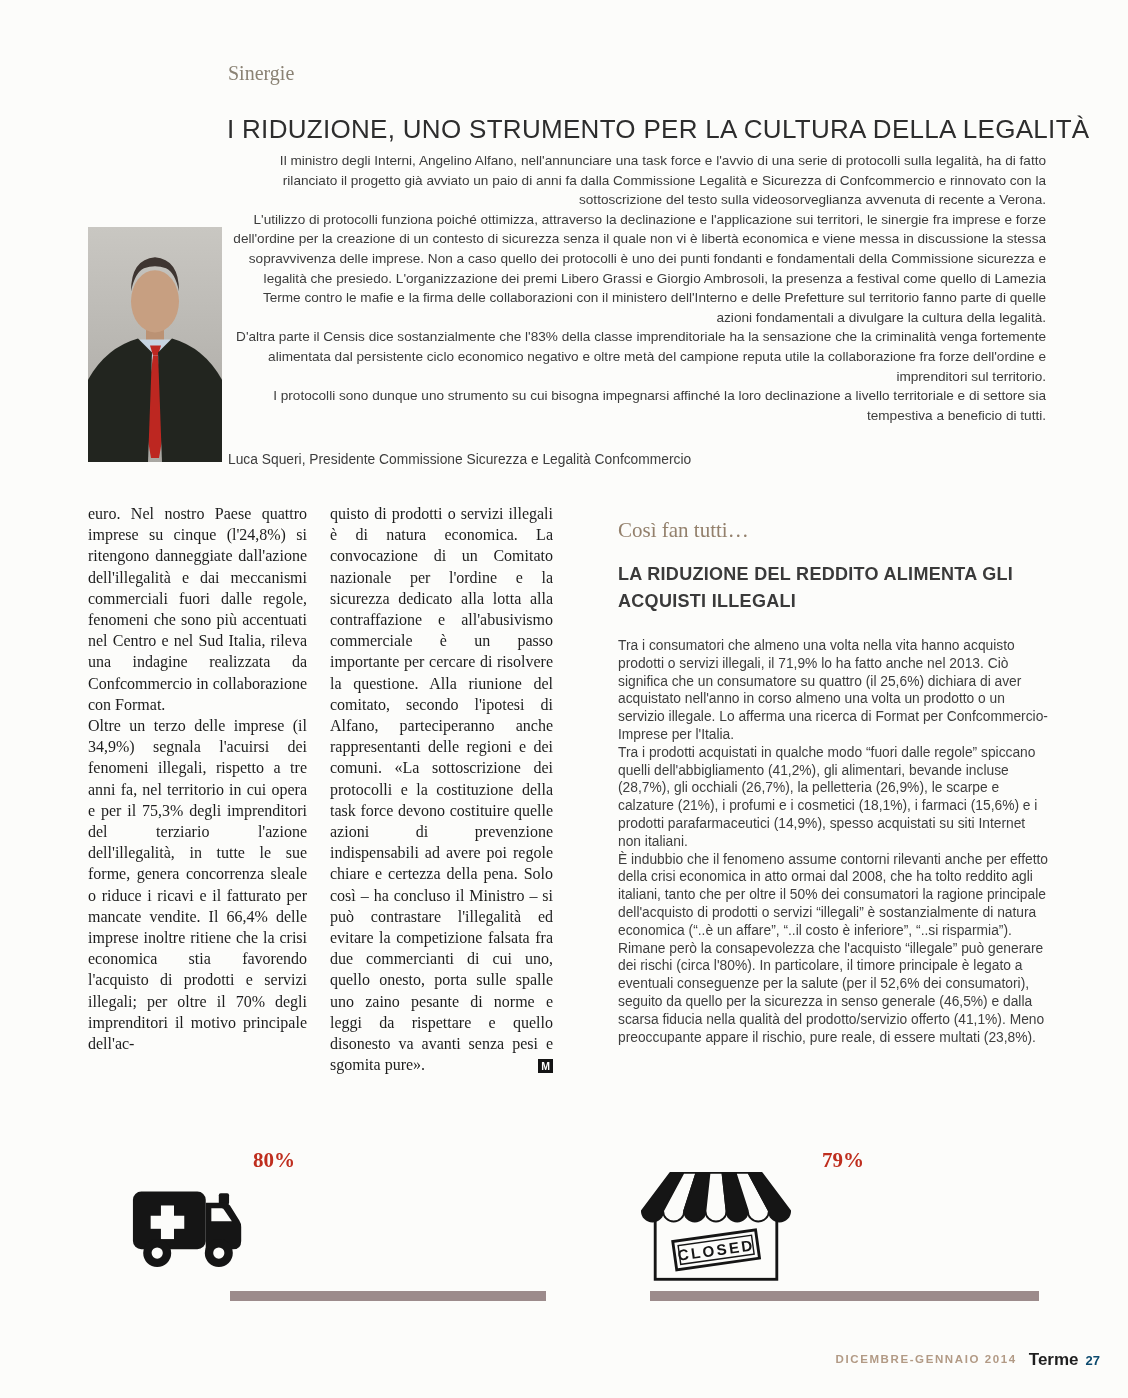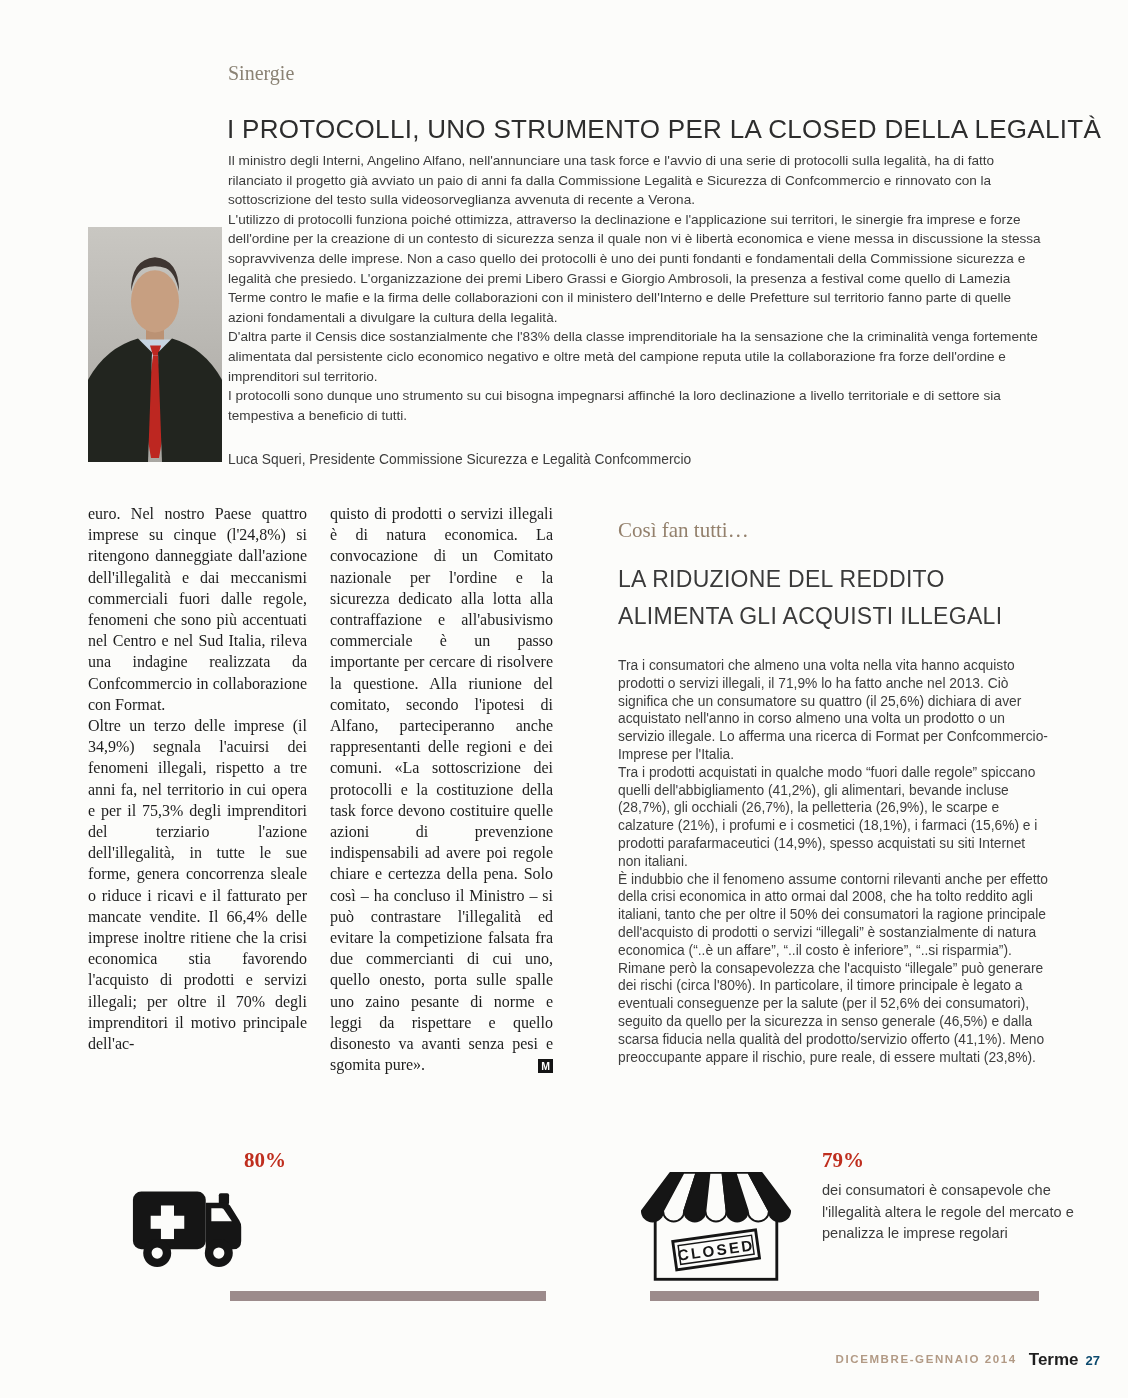--- a/index.html
+++ b/index.html
@@ -14,21 +14,21 @@
     font-family:"Liberation Serif",serif;font-size:20px;color:#8a8274;
   }
   .main-title{
     position:absolute;left:227px;top:97px;width:880px;
     font-size:26px;font-weight:400;letter-spacing:.3px;color:#2d2d2d;white-space:nowrap;
   }
   .intro{
     position:absolute;left:228px;top:151px;width:818px;
     font-size:13.6px;line-height:19.6px;color:#3c3c3c;
   }
-  .intro p{margin:0;}
+  .intro p{margin:0;text-align:right;}
   .byline{
     position:absolute;left:228px;top:452px;
     font-size:13.8px;color:#3c3c3c;
   }
   .photo{position:absolute;left:88px;top:227px;width:134px;height:235px;}
   .photo svg{display:block;width:100%;height:100%;}
   
   .sercol{
     position:absolute;top:503px;
     font-family:"Liberation Serif","DejaVu Serif",serif;
@@ -46,35 +46,35 @@
     float:right;display:inline-block;width:15px;height:14px;margin-top:5px;
     background:#141414;color:#fff;font-family:"Liberation Sans",sans-serif;
     font-size:10.5px;line-height:14px;font-weight:bold;text-align:center;
   }
   
   .sidebar{position:absolute;left:618px;top:518px;width:430px;}
   .side-kicker{
     font-family:"Liberation Serif",serif;font-size:21px;color:#93806c;margin:0;
   }
   .side-title{
-    margin:18px 0 0 0;font-size:23px;font-weight:400;line-height:37px;
+    margin:18px 0 0 0;font-size:18px;font-weight:700;line-height:27px;
     letter-spacing:.3px;color:#3a3a3a;
   }
   .side-body{margin-top:22px;font-size:13.8px;line-height:17.8px;color:#3e3e3e;}
   .side-body p{margin:0;}
   
   .callout-icon{position:absolute;}
   .callout-icon svg{display:block;width:100%;height:100%;}
   #icon-ambulance{left:132px;top:1178px;width:112px;height:96px;}
   #icon-shop{left:640px;top:1168px;width:152px;height:120px;}
   .stat{
     position:absolute;font-family:"Liberation Serif",serif;
     font-size:21px;font-weight:bold;color:#bf2e1e;
   }
-  #stat1{left:244px;top:1148px;}
+  #stat1{left:253px;top:1148px;}
   #stat2{left:822px;top:1148px;}
   .callout-text{
     position:absolute;font-size:14.6px;line-height:21.5px;color:#3c3c3c;
   }
   #ctext1{left:245px;top:1180px;width:320px;}
   #ctext2{left:822px;top:1180px;width:256px;}
   .rule{position:absolute;height:10px;background:#9c8b8b;}
   #rule1{left:230px;top:1291px;width:316px;}
   #rule2{left:650px;top:1291px;width:389px;}
   
@@ -87,21 +87,21 @@
   }
   .footer .mag{font-size:17px;font-weight:bold;color:#1f1f1f;margin-left:12px;}
   .footer .pnum{font-size:13px;font-weight:bold;color:#0c4a6e;margin-left:7px;}
 </style>
 </head>
 <body>
 
 <div class="page">
 
   <div class="kicker">Sinergie</div>
-  <h1 class="main-title">I PROTOCOLLI, UNO STRUMENTO PER LA CLOSED DELLA LEGALITÀ</h1>
+  <h1 class="main-title">I RIDUZIONE, UNO STRUMENTO PER LA CULTURA DELLA LEGALITÀ</h1>
 
   <div class="photo">
     <svg viewBox="0 0 134 234" preserveAspectRatio="none">
       <defs>
         <linearGradient id="pbg" x1="0" y1="0" x2="0" y2="1">
           <stop offset="0" stop-color="#c9c7c2"></stop>
             <stop offset="1" stop-color="#a9a7a2"></stop>
         </linearGradient>
       </defs>
       <rect width="134" height="234" fill="url(#pbg)"></rect>
@@ -173,21 +173,20 @@
         <path d="M114.29,4 L128,4 L158,44 A 11.14 11.14 0 0 1 135.71,44 Z" fill="#151515"></path>
       </g>
       <g transform="rotate(-8 80 84)">
         <rect x="36" y="70" width="88" height="30" fill="#fcfcfa" stroke="#151515" stroke-width="3"></rect>
         <rect x="41" y="75" width="78" height="20" fill="none" stroke="#151515" stroke-width="1.5"></rect>
         <text x="80" y="91" text-anchor="middle" font-family="Liberation Sans, sans-serif" font-weight="bold" font-size="16" letter-spacing="2.5" fill="#151515">CLOSED</text>
       </g>
     </svg>
   </div>
   <div class="stat" id="stat2">79%</div>
-  <div class="callout-text" id="ctext2">dei consumatori è consapevole che l'illegalità altera le regole del mercato e penalizza le imprese regolari</div>
 
   <div class="rule" id="rule1"></div>
   <div class="rule" id="rule2"></div>
 
   <div class="footer">
     <span class="issue">DICEMBRE-GENNAIO 2014</span><span class="mag">Terme</span><span class="pnum">27</span>
   </div>
 
 </div>
 

